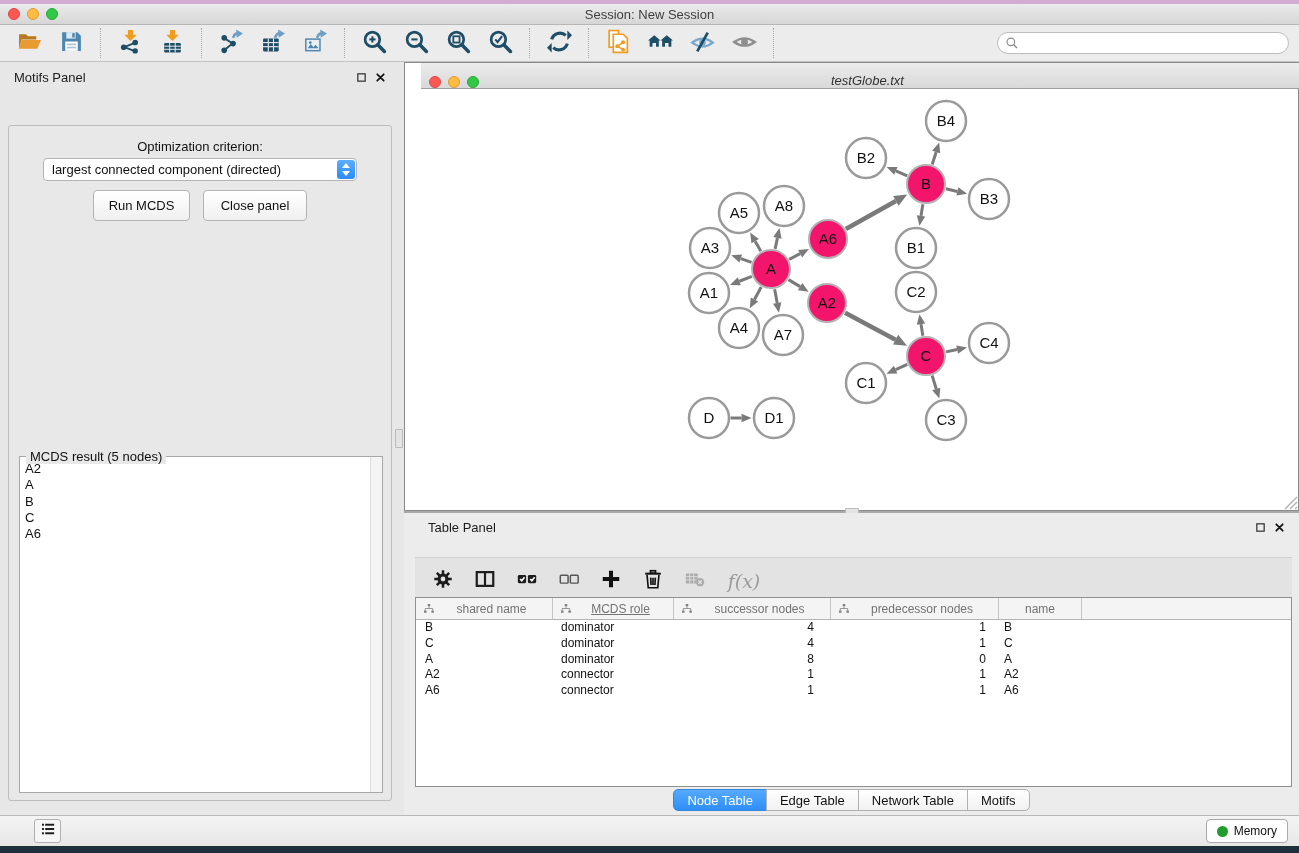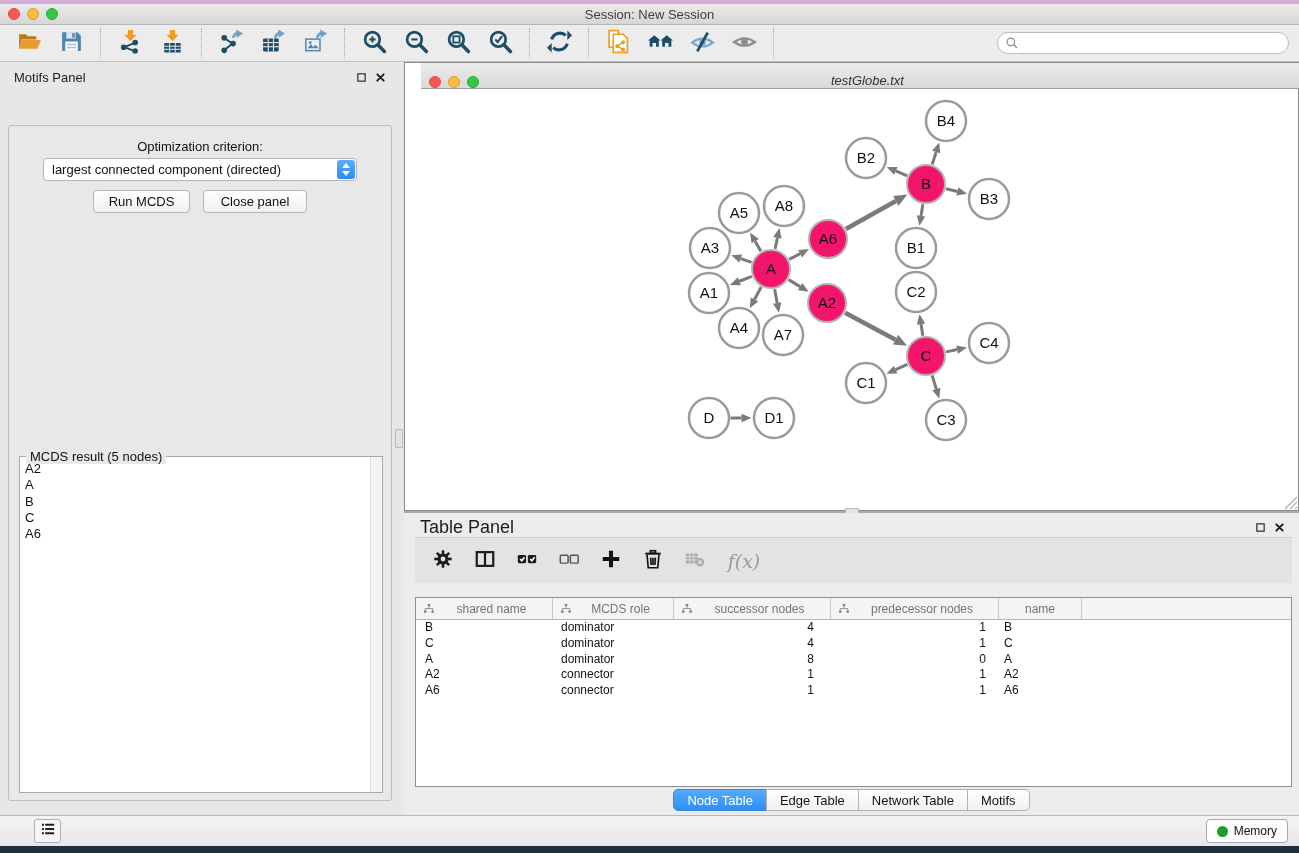--- a/index.html
+++ b/index.html
@@ -51,21 +51,21 @@
   #criterion{position:absolute;left:34px;top:32px;width:314px;height:23px;background:#fff;
     border:1px solid #b4b4b4;border-radius:4px;font-size:13px;color:#111;
     display:flex;align-items:center;padding-left:8px;cursor:pointer;}
   #criterion .stepper{position:absolute;right:1px;top:1px;bottom:1px;width:18px;border-radius:3px;
     background:linear-gradient(#5aaefe,#2a8bf5);display:flex;flex-direction:column;
     align-items:center;justify-content:center;gap:3px;}
   .tri-up{width:0;height:0;border-left:4px solid transparent;border-right:4px solid transparent;
     border-bottom:5px solid #fff;}
   .tri-down{width:0;height:0;border-left:4px solid transparent;border-right:4px solid transparent;
     border-top:5px solid #fff;}
-  .cp-btn{position:absolute;top:64px;height:23px;border:1px solid #b4b4b4;border-radius:4px;
+  .cp-btn{position:absolute;top:64px;height:31px;border:1px solid #b4b4b4;border-radius:4px;
     background:linear-gradient(#ffffff,#f0f0f0);font-size:13px;color:#111;
     display:flex;align-items:center;justify-content:center;cursor:pointer;}
   #run-btn{left:84px;width:97px;}
   #close-btn{left:194px;width:104px;}
   #result-box{position:absolute;left:10px;top:330px;width:364px;height:337px;
     border:1px solid #a8a8a8;background:#fff;}
   #result-legend{position:absolute;left:6px;top:-8px;background:#e8e8e8;padding:0 4px;
     font-size:13px;color:#111;}
   #result-list{position:absolute;left:0;top:4px;bottom:0;right:12px;overflow:hidden;}
   .result-item{font-size:13px;line-height:16.3px;padding-left:5px;color:#111;cursor:default;}
@@ -85,22 +85,22 @@
   
   #v-grip{position:absolute;left:395px;top:429px;width:8px;height:19px;background:#e3e3e3;
     border:1px solid #bbb;border-radius:1px;cursor:col-resize;}
   #h-divider{position:absolute;left:404px;top:511px;width:895px;height:2px;background:#a9a9a9;}
   #h-grip{position:absolute;left:845px;top:508px;width:14px;height:8px;background:#e3e3e3;
     border:1px solid #bbb;border-radius:1px;cursor:row-resize;}
 
   
   #table-panel{position:absolute;left:404px;top:513px;width:895px;height:302px;background:#ececec;}
   #tp-header{position:absolute;left:0;top:0;width:100%;height:28px;display:flex;align-items:center;}
-  #tp-header .ptitle{margin-left:16px;font-size:18px;color:#1c1c1c;}
-  #tp-toolbar{position:absolute;left:11px;top:24px;width:877px;height:46px;background:#e3e3e3;
+  #tp-header .ptitle{margin-left:24px;font-size:13px;color:#1c1c1c;}
+  #tp-toolbar{position:absolute;left:11px;top:44px;width:877px;height:46px;background:#e3e3e3;
     border-top:1px solid #d0d0d0;display:flex;align-items:center;gap:14px;padding-left:14px;}
   .tp-ico{width:28px;height:28px;display:flex;align-items:center;justify-content:center;cursor:pointer;}
   .tp-ico svg{width:22px;height:22px;}
   .tp-ico.disabled{cursor:default;}
   .fx-label{font-size:19px;font-style:italic;font-family:"DejaVu Serif","Liberation Serif",serif;
     color:#9a9a9a;}
   #data-table{position:absolute;left:11px;top:84px;width:877px;height:190px;background:#fff;
     border:1px solid #8f8f8f;}
   #thead{display:flex;height:22px;background:#f4f4f4;border-bottom:1px solid #b5b5b5;}
   .th{display:flex;align-items:center;font-size:12px;color:#737373;border-left:1px solid #c6c6c6;
@@ -601,21 +601,21 @@
                   <rect x="9.5" y="2" width="5" height="4.5"></rect>
                   <rect x="2" y="15" width="5" height="4.5"></rect>
                   <rect x="16.8" y="15" width="5" height="4.5"></rect>
                 </g>
                 <g stroke="#808080" stroke-width="1.6" fill="none">
                   <path d="M12 6.5 V11 M4.5 15 V11 H19.3 V15"></path>
                 </g>
               </svg></span>
             <span class="lbl">shared name</span>
           </div>
-          <div class="th" style="width: 121px;">
+          <div class="th" style="width: 121px; text-decoration: underline;">
             <span class="hdr-ico"><svg viewBox="0 0 24 24">
                 <g fill="#808080">
                   <rect x="9.5" y="2" width="5" height="4.5"></rect>
                   <rect x="2" y="15" width="5" height="4.5"></rect>
                   <rect x="16.8" y="15" width="5" height="4.5"></rect>
                 </g>
                 <g stroke="#808080" stroke-width="1.6" fill="none">
                   <path d="M12 6.5 V11 M4.5 15 V11 H19.3 V15"></path>
                 </g>
               </svg></span>

